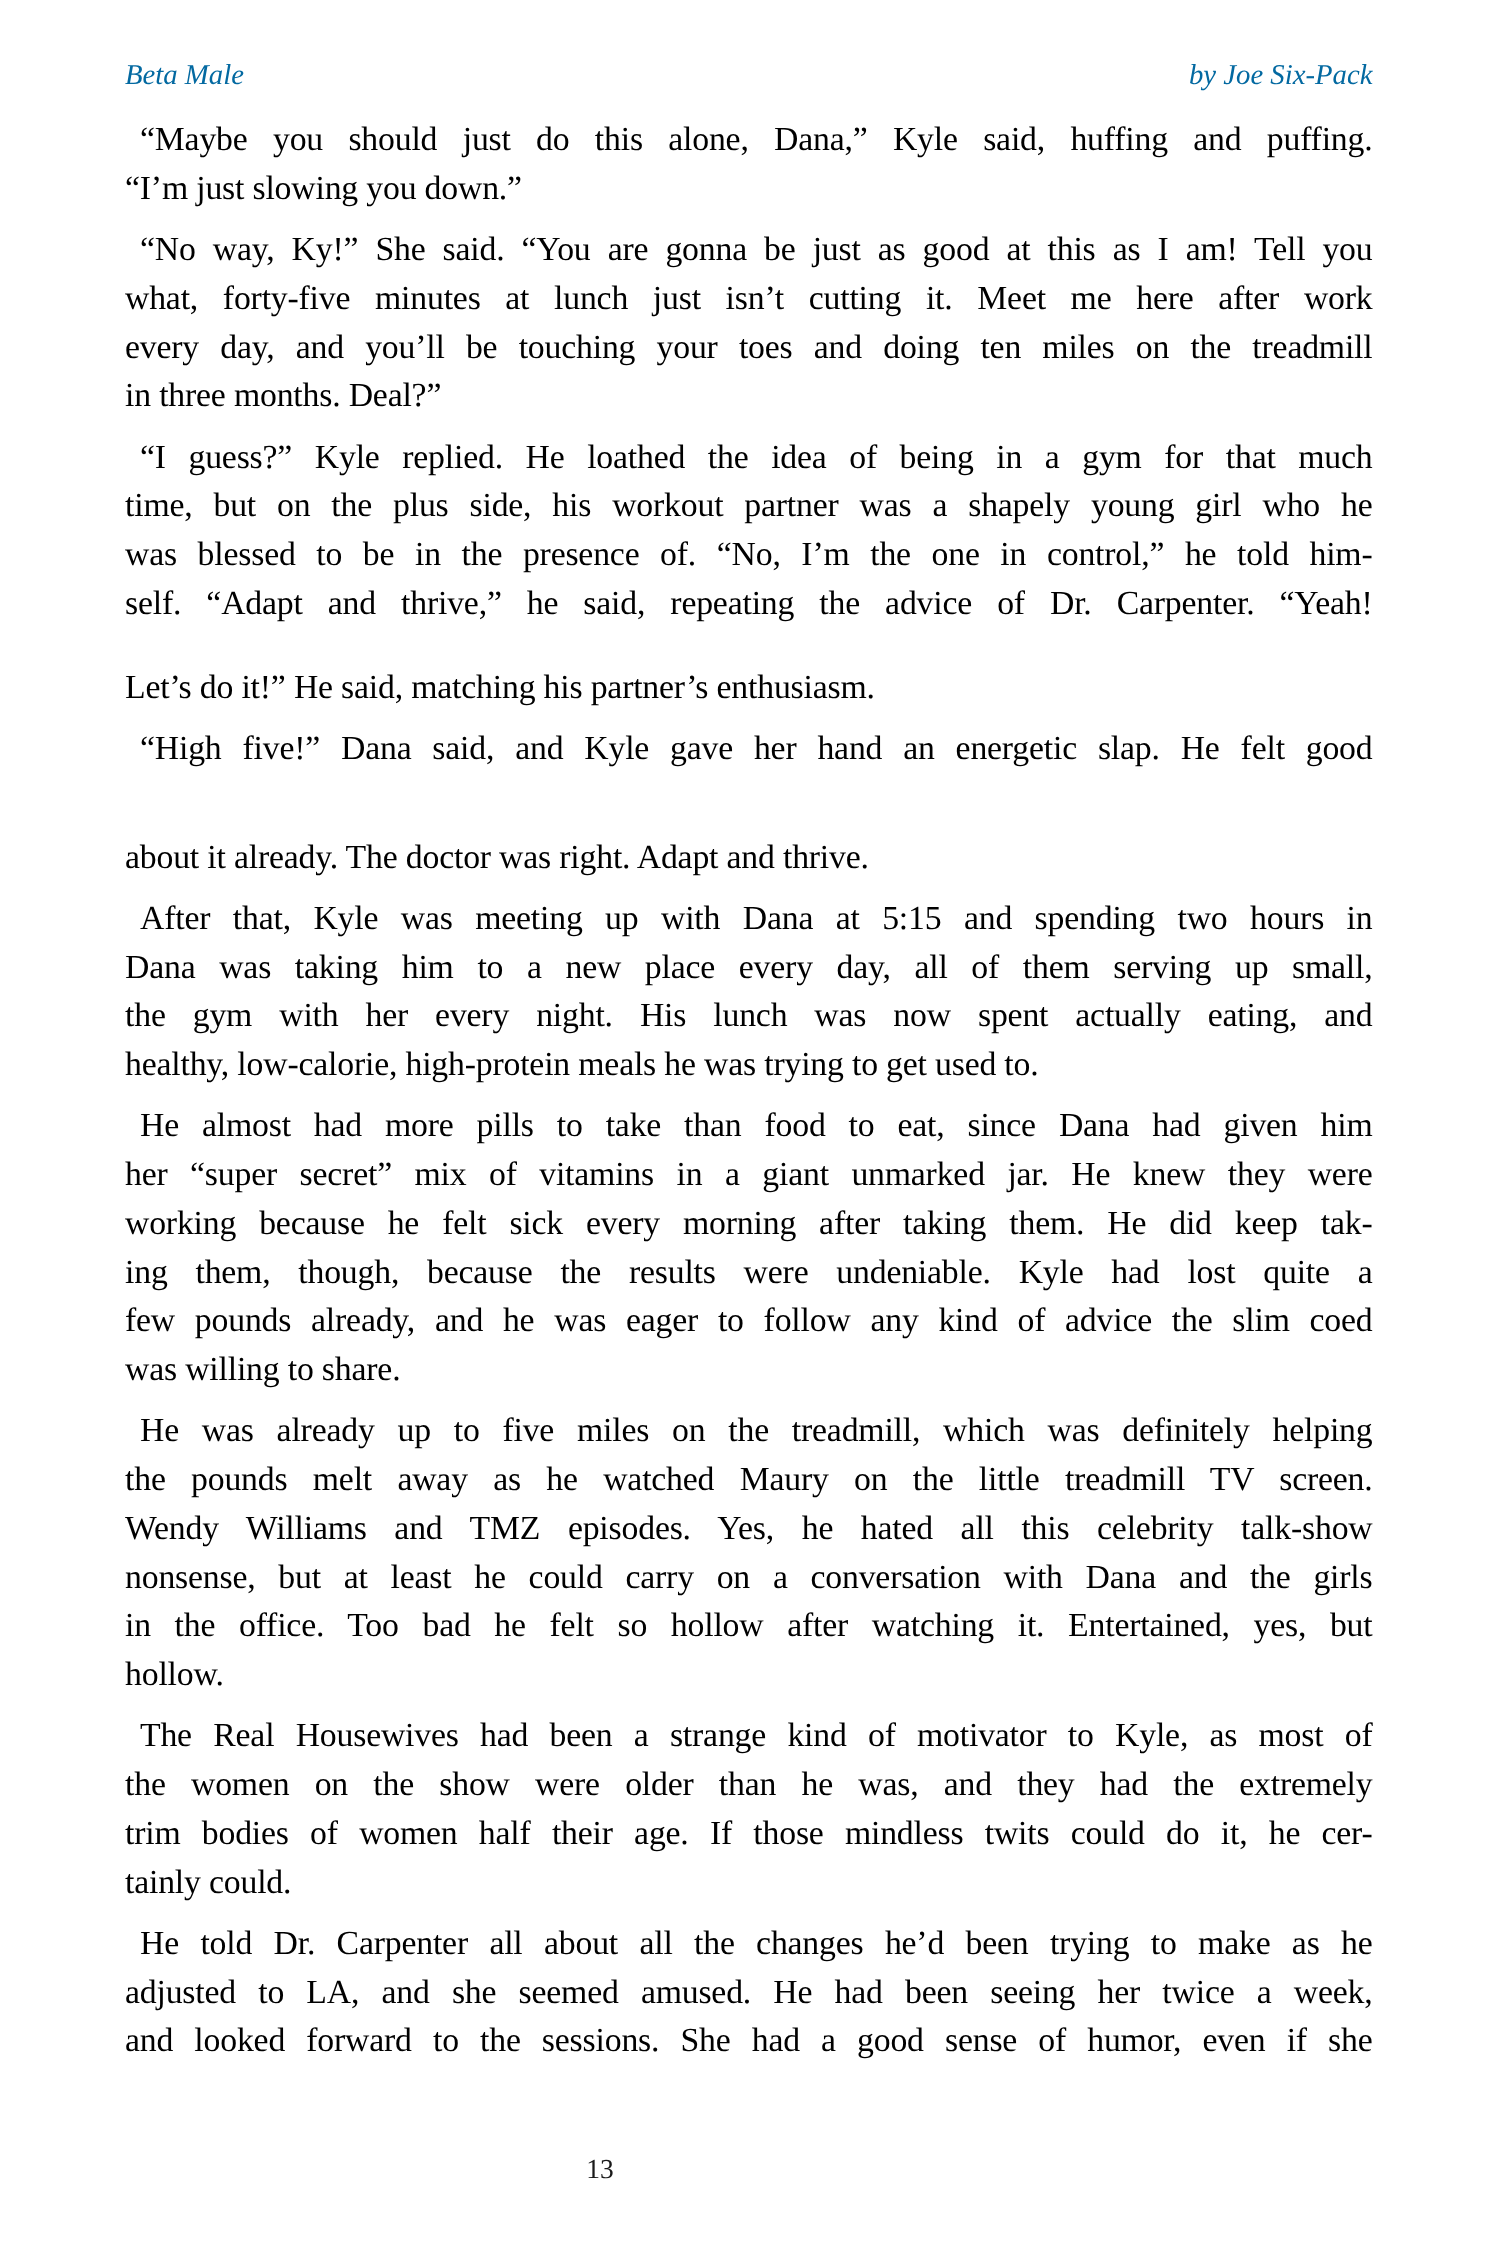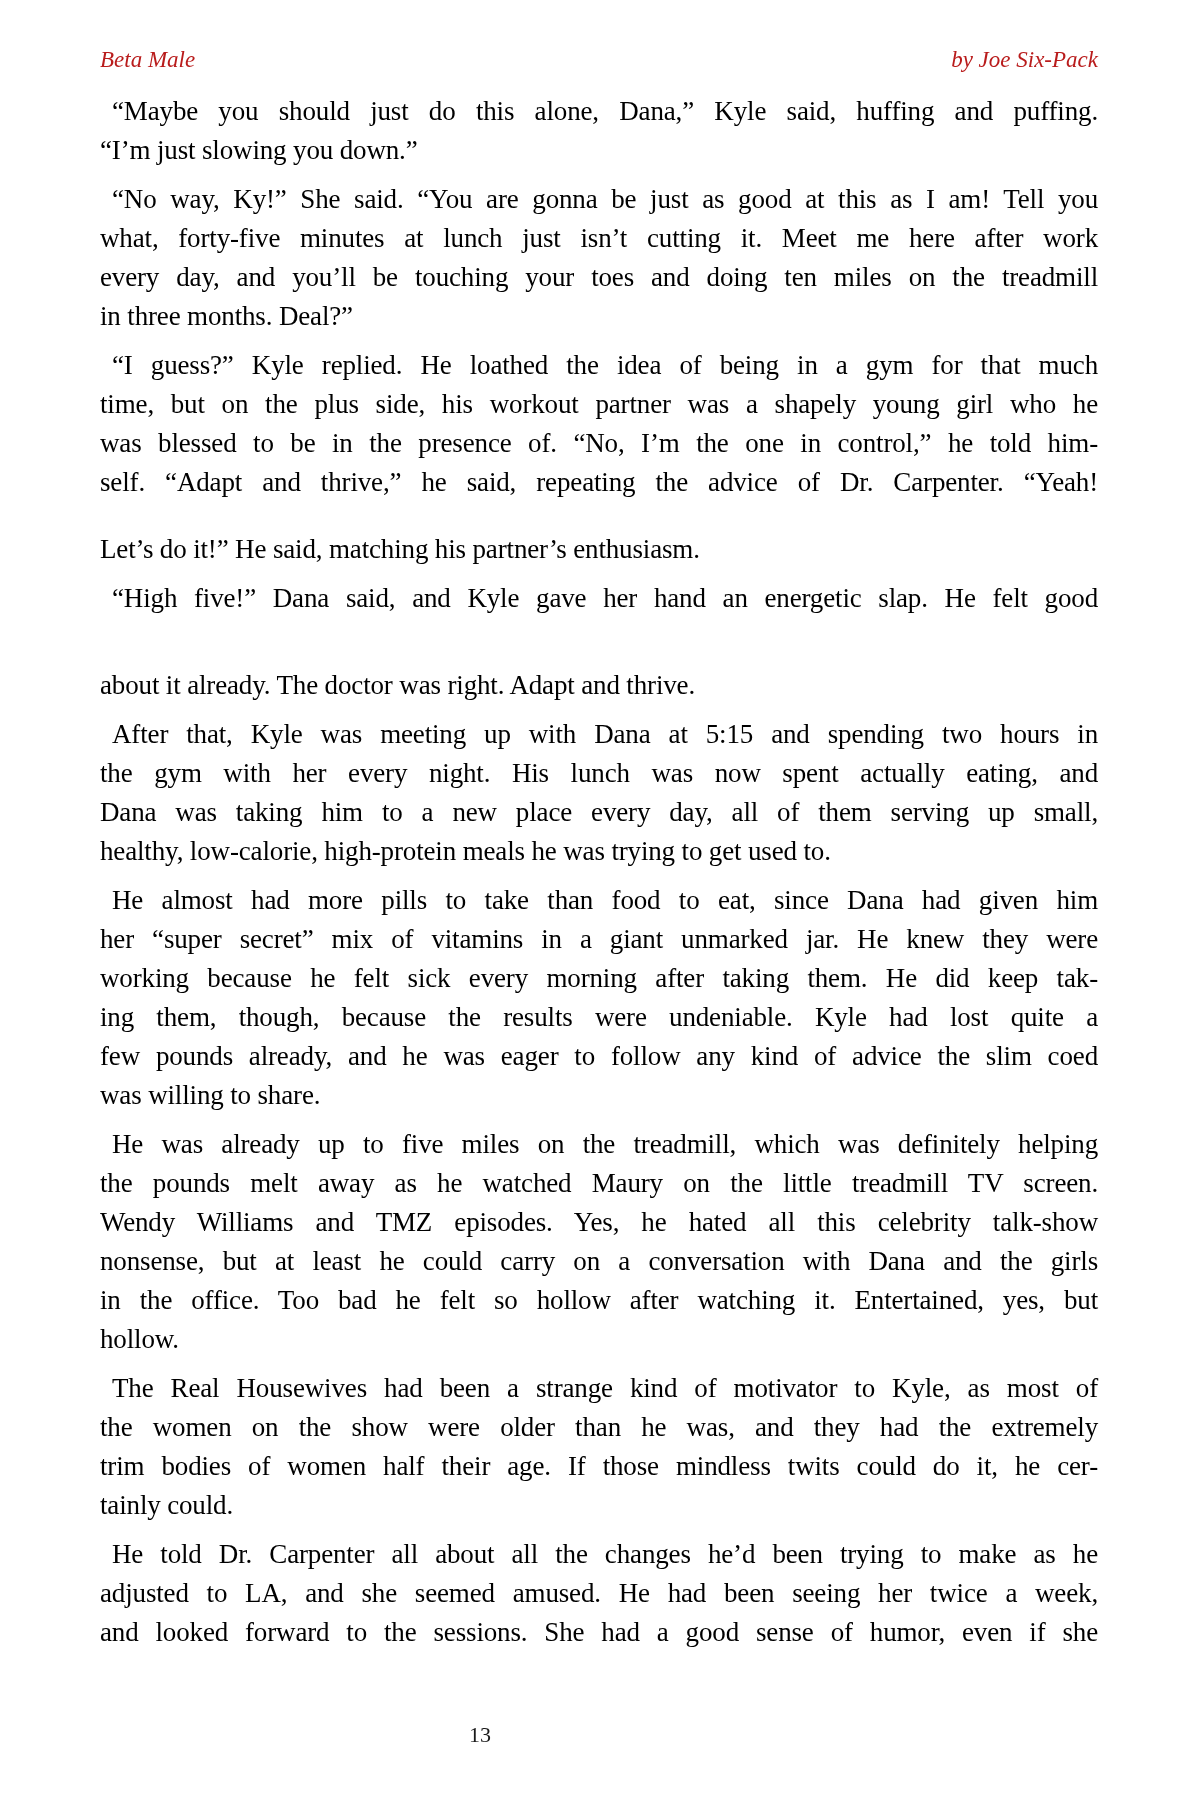--- a/index.html
+++ b/index.html
@@ -1,21 +1,21 @@
 <!DOCTYPE html>
 <html><head>
 <meta charset="utf-8">
 <style>
   html, body { margin: 0; padding: 0; background: #ffffff; }
   body { width: 1200px; height: 1800px; position: relative; overflow: hidden; color: #1a1a1a; }
   .page { position: absolute; left: 0; top: 0; width: 1200px; height: 1800px; background: #ffffff; }
   .running-head {
     position: absolute; top: 44px; left: 100px; width: 998px; height: 32px;
     font-family: "Liberation Serif", "DejaVu Serif", serif; font-style: italic;
-    font-size: 23px; line-height: 32px; color: #b91c1c;
+    font-size: 23px; line-height: 32px; color: #0369a1;
   }
   .running-head .left { position: absolute; left: 0; top: 0; }
   .running-head .right { position: absolute; right: 0; top: 0; }
   .body-text {
     position: absolute; top: 92px; left: 100px; width: 998px;
     font-family: "Liberation Serif", "DejaVu Serif", serif;
     font-size: 27px; letter-spacing: -0.15px; color: #000000;
   }
   .para { margin: 0 0 10px 0; }
   .line {
@@ -60,22 +60,22 @@
       <span class="line last" style="white-space: nowrap; margin-top: 28px;">Let’s do it!” He said, matching his partner’s enthusiasm.</span>
     </div>
 
     <div class="para">
       <span class="line first" style="white-space: nowrap;">“High five!” Dana said, and Kyle gave her hand an energetic slap. He felt good</span>
       <span class="line last" style="white-space: nowrap; margin-top: 48px;">about it already. The doctor was right. Adapt and thrive.</span>
     </div>
 
     <div class="para">
       <span class="line first" style="white-space: nowrap;">After that, Kyle was meeting up with Dana at 5:15 and spending two hours in</span>
+      <span class="line" style="white-space: nowrap;">Dana was taking him to a new place every day, all of them serving up small,</span>
       <span class="line" style="white-space: nowrap;">the gym with her every night. His lunch was now spent actually eating, and</span>
-      <span class="line" style="white-space: nowrap;">Dana was taking him to a new place every day, all of them serving up small,</span>
       <span class="line last" style="white-space: nowrap;">healthy, low-calorie, high-protein meals he was trying to get used to.</span>
     </div>
 
     <div class="para">
       <span class="line first" style="white-space: nowrap;">He almost had more pills to take than food to eat, since Dana had given him</span>
       <span class="line" style="white-space: nowrap;">her “super secret” mix of vitamins in a giant unmarked jar. He knew they were</span>
       <span class="line" style="white-space: nowrap;">working because he felt sick every morning after taking them. He did keep tak-</span>
       <span class="line" style="white-space: nowrap;">ing them, though, because the results were undeniable. Kyle had lost quite a</span>
       <span class="line" style="white-space: nowrap;">few pounds already, and he was eager to follow any kind of advice the slim coed</span>
       <span class="line last" style="white-space: nowrap;">was willing to share.</span>

